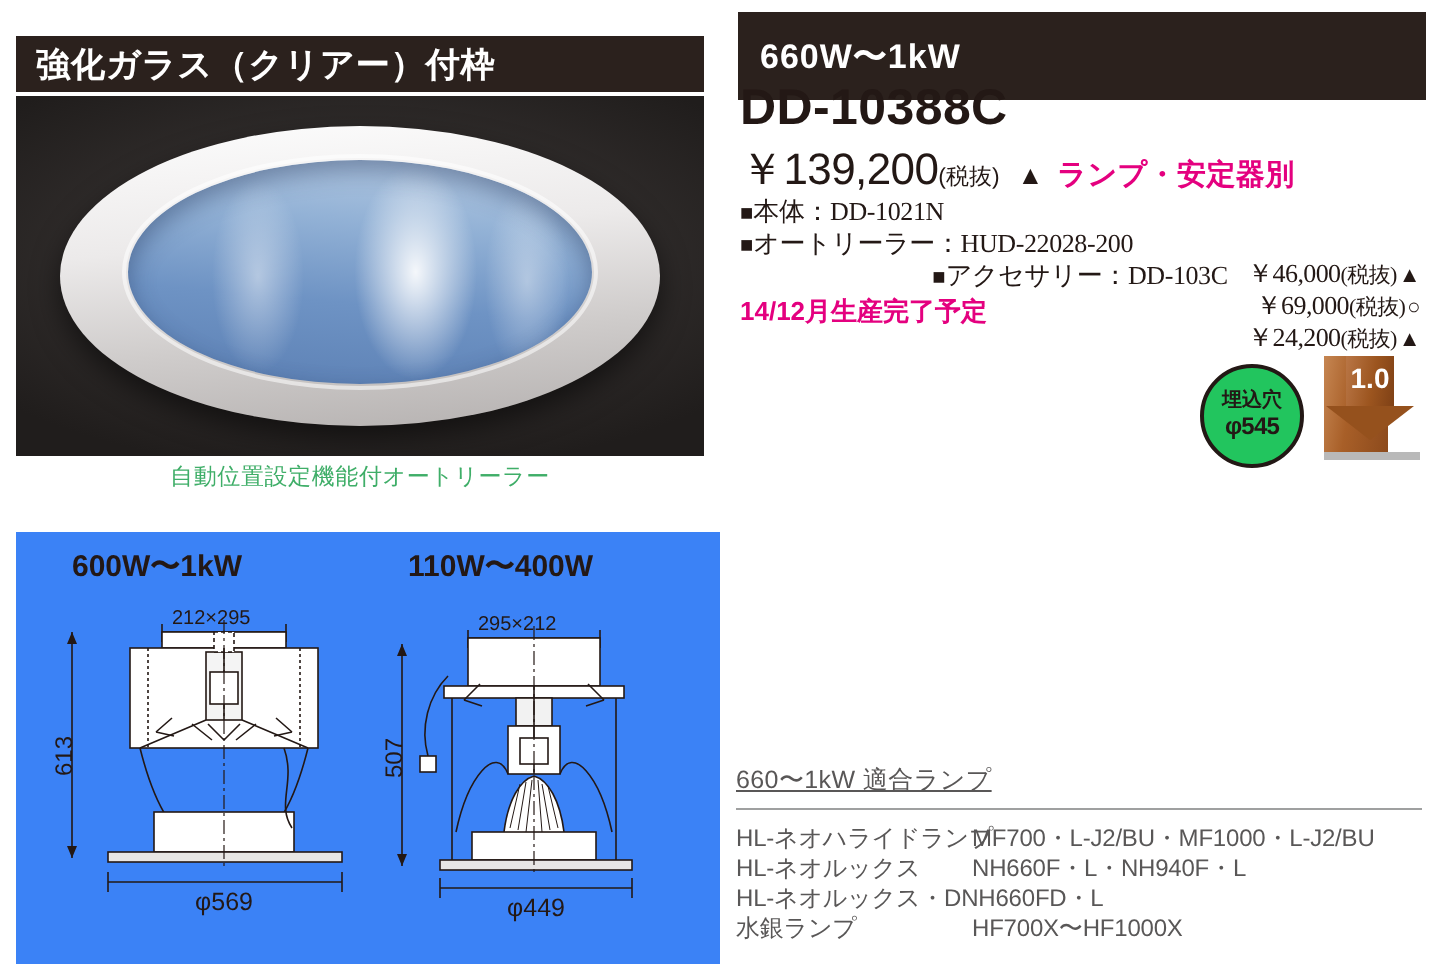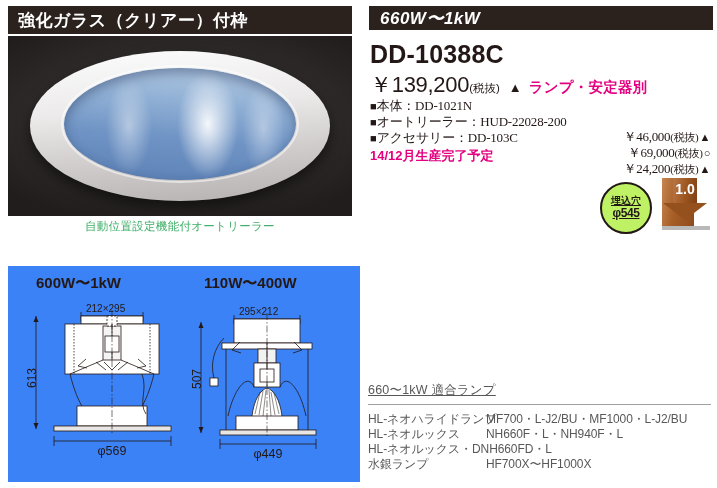--- a/index.html
+++ b/index.html
@@ -4,21 +4,21 @@
 <style>
   * { margin:0; padding:0; box-sizing:border-box; }
   html,body{ background:#ffffff; }
   body{
     width:717px; height:488px; position:relative;
     font-family:"Liberation Sans","DejaVu Sans",sans-serif;
     color:#231815; overflow:hidden;
   }
 
   
-  #left-col{ position:absolute; left:0; top:0; width:360px; height:250px; }
+  #left-col{ position:absolute; left:0; top:12px; width:360px; height:250px; }
 
   .banner{
     background:#2b211d; color:#ffffff;
     font-weight:bold; letter-spacing:.5px;
     display:flex; align-items:center;
   }
   #feature-banner{
     position:absolute; left:8px; top:6px; width:344px; height:28px;
     font-size:17px; padding-left:10px;
   }
@@ -55,22 +55,22 @@
 
   #photo-caption{
     position:absolute; left:8px; top:219px; width:344px;
     text-align:center; font-size:11.5px; color:#3fae68; letter-spacing:.3px;
   }
 
   
   #right-col{ position:absolute; left:360px; top:0; width:357px; height:250px; }
 
   #watt-banner{
-    position:absolute; left:9px; top:6px; width:344px; height:24px;
-    font-size:17px; padding-left:11px;font-style:italic;
+    position:absolute; left:9px; top:6px; width:344px; height:44px;
+    font-size:17px; padding-left:11px;
   }
 
   #model-code{
     position:absolute; left:10px; top:40px;
     font-size:25px; font-weight:bold; letter-spacing:.2px; color:#231815;
   }
 
   #price-row{
     position:absolute; left:10px; top:70px;
     display:flex; align-items:baseline; white-space:nowrap;
@@ -86,34 +86,34 @@
   }
   .spec-line .sq{ font-size:11px; }
   .spec-line .lbl{ letter-spacing:-.2px; }
   .spec-line .amt{
     position:absolute; right:0; top:0; letter-spacing:-.3px;margin-top:31px;
   }
   .spec-line .amt .tax{ font-size:11px; }
   .spec-line .amt .mark{ font-size:11px; margin-left:1px; }
   #spec-1{ top:97px; }
   #spec-2{ top:113px; }
-  #spec-3{ top:129px; }
+  #spec-3{ top:129px;text-align:center; }
   #spec-2 .amt{ right:0; }
 
   #discontinue-note{
     position:absolute; left:10px; top:147px;
     font-size:13px; font-weight:bold; color:#e4007f;
   }
 
   
   #badge-hole{
     position:absolute; left:600px; top:182px; width:52px; height:52px;
     border:2.5px solid #231815; border-radius:50%;
     display:flex; flex-direction:column; align-items:center; justify-content:center;
-    line-height:1.15; background:#bef264;text-decoration:underline;
+    line-height:1.15; background:#22c55e;
   }
   #badge-hole-t1{ font-size:10px; font-weight:bold; }
   #badge-hole-t2{ font-size:12px; font-weight:bold; letter-spacing:-.4px; }
 
   #badge-arrow{
     position:absolute; left:662px; top:178px; width:32px; height:50px;
     background:linear-gradient(100deg,#c68652 0%,#a85f28 42%,#8c4a1c 100%);
     display:flex; align-items:flex-start; justify-content:center;
   }
   #badge-arrow-shape{

